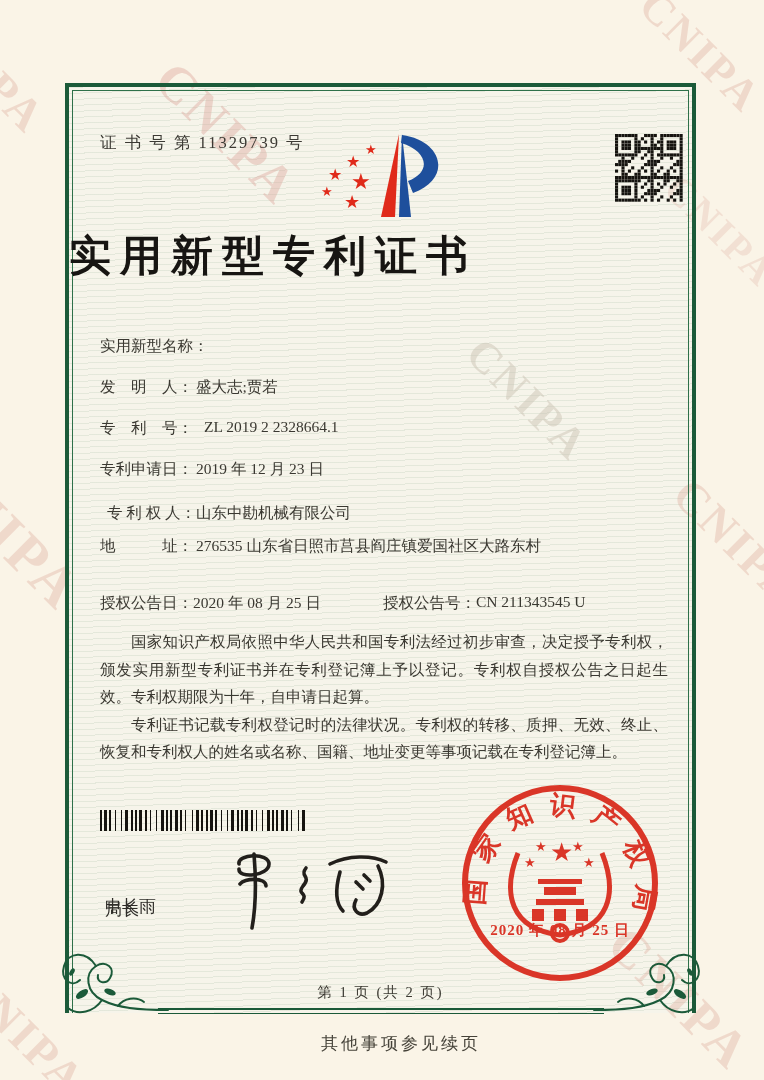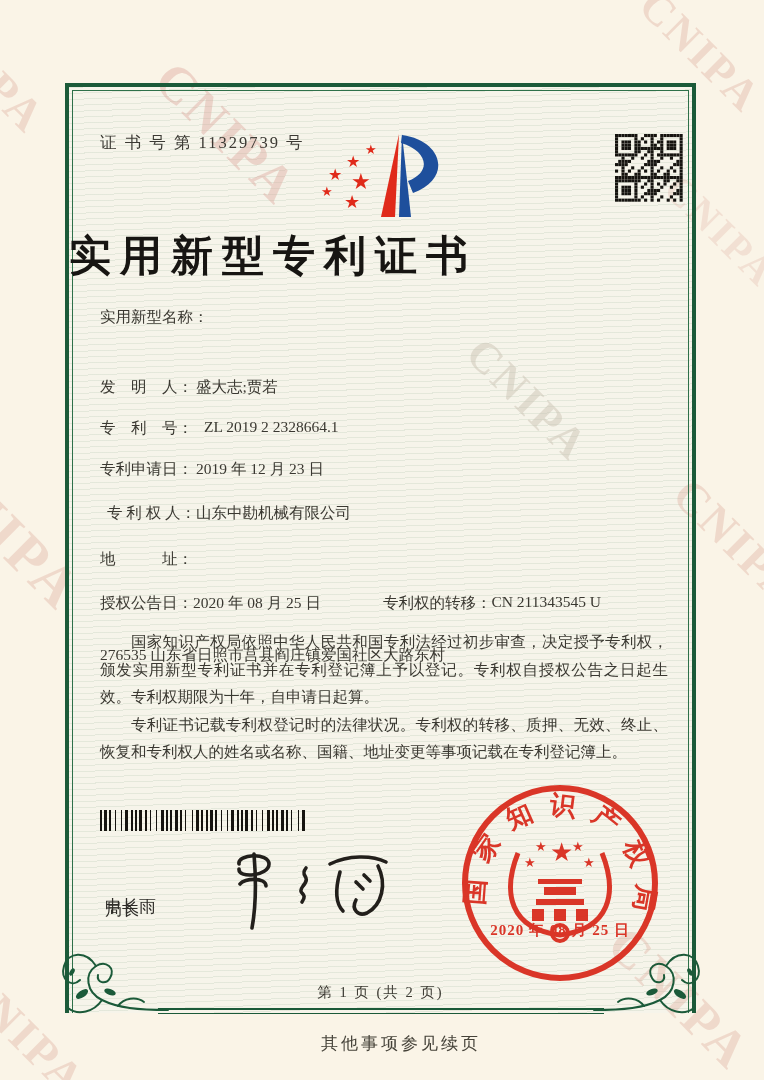--- a/index.html
+++ b/index.html
@@ -374,47 +374,47 @@
     <rect x="29.07" y="64.60" width="3.1" height="3.1"></rect>
     <rect x="35.53" y="64.60" width="3.1" height="3.1"></rect>
     <rect x="41.99" y="64.60" width="3.1" height="3.1"></rect>
     <rect x="51.68" y="64.60" width="3.1" height="3.1"></rect>
     <rect x="58.14" y="64.60" width="3.1" height="3.1"></rect>
     <rect x="64.60" y="64.60" width="3.1" height="3.1"></rect>
   </svg>
 
 <div class="abs content title">实用新型专利证书</div>
 
-<div class="abs content frow" style="top:307px;">
+<div class="abs content frow" style="top:336px;">
   <span class="lab">实用新型名称：</span>
 </div>
 <div class="abs content frow" style="top:377px;">
   <span class="lab">发　明　人：</span>
   <span class="val">盛大志;贾若</span>
 </div>
 <div class="abs content frow" style="top:418px;gap:8px;">
   <span class="lab">专　利　号：</span>
   <span class="val">ZL 2019 2 2328664.1</span>
 </div>
 <div class="abs content frow" style="top:459px;">
   <span class="lab">专利申请日：</span>
   <span class="val">2019 年 12 月 23 日</span>
 </div>
 <div class="abs content frow" style="top:503px;text-align:right;">
   <span class="lab">专 利 权 人：</span>
   <span class="val">山东中勘机械有限公司</span>
 </div>
-<div class="abs content frow" style="top:549px;flex-direction:column;">
+<div class="abs content frow" style="top:536px;">
   <span class="lab">地　　　址：</span>
   <span class="val">276535 山东省日照市莒县阎庄镇爱国社区大路东村</span>
 </div>
 <div class="abs content grant-row" style="top:593px;">
   <span>授权公告日：</span>
   <span>2020 年 08 月 25 日</span>
-  <span class="cell2">专利权的转移：</span>
+  <span class="cell2">授权公告号：</span>
   <span>CN 211343545 U</span>
 </div>
 
 <div class="abs content paras">
   <p>国家知识产权局依照中华人民共和国专利法经过初步审查，决定授予专利权，颁发实用新型专利证书并在专利登记簿上予以登记。专利权自授权公告之日起生效。专利权期限为十年，自申请日起算。</p>
   <p>专利证书记载专利权登记时的法律状况。专利权的转移、质押、无效、终止、恢复和专利权人的姓名或名称、国籍、地址变更等事项记载在专利登记簿上。</p>
 </div>
 
 <svg class="abs content barcode" id="bc" viewBox="0 0 208 21" fill="#15130f">
     <rect x="0" y="0" width="2" height="21"></rect>

